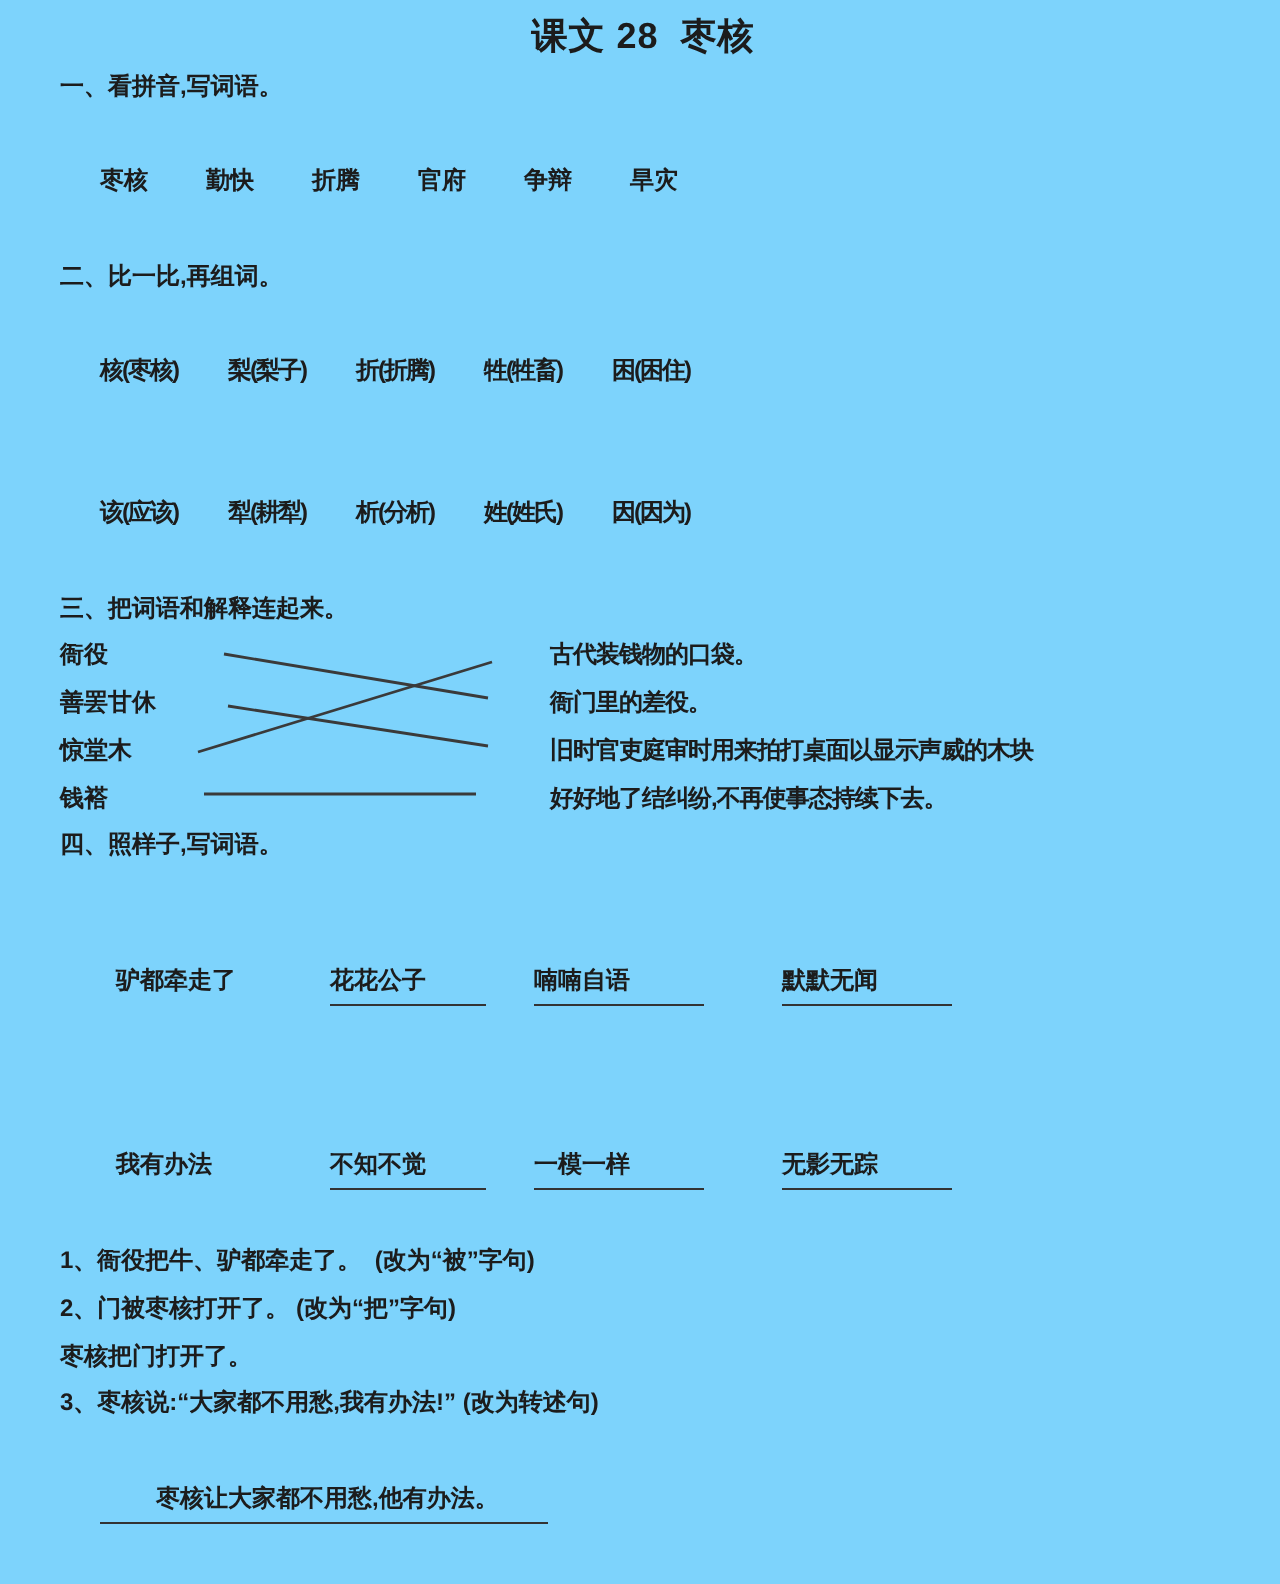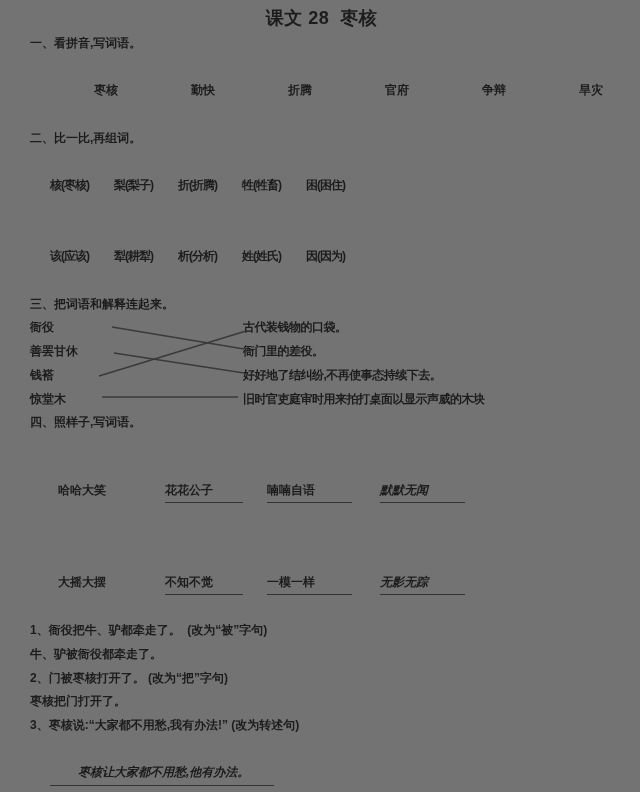--- a/index.html
+++ b/index.html
@@ -1,61 +1,61 @@
 <!DOCTYPE html>
 <html><head>
 <meta charset="utf-8">
 <style>
   html,body { margin:0; padding:0; background:#e8e8e8; }
   .page {
     position:relative;
     width:640px; height:792px;
     margin:0 auto;
-    background:#737373;
+    background:#7dd3fc;
     color:#1c1c1c;
     font-family:"Liberation Sans", sans-serif;
     font-weight:bold;
     box-sizing:border-box;
     padding:5px 27px 0 30px;
     overflow:hidden;
   }
   .title {
     text-align:center;
     font-size:18px;
     line-height:27px;
     white-space:pre-wrap;
     letter-spacing:0.5px;
   }
   .line {
     font-size:12px;
     line-height:23.7px;
     white-space:pre-wrap;
   }
   
-  .words-row .w { margin-right:29px;margin-left:44px; }
+  .words-row .w { margin-right:29px; }
   .words-row .w:last-child { margin-right:0;font-family:Liberation Serif, serif; }
   
   .cmp-row .c { margin-right:25px; letter-spacing:-1px; }
   .cmp-row .c:last-child { margin-right:0; }
   
   .match { position:relative; }
   .match-svg { position:absolute; left:0; top:0; width:583px; height:95px; }
   .match-svg line { stroke:#3a3a3a; stroke-width:1.4; }
-  .mrow { display:flex; }
+  .mrow { display:flex;gap:32px; }
   .mword { width:213px; flex:0 0 213px; }
   .mdef { flex:1; letter-spacing:-0.5px; }
   
   .ex { display:inline-block; width:107px; margin-left:8px; }
   .ans { display:inline-block; border-bottom:1.6px solid #333; }
   .ans.a1 { width:78px; }
   .ans.a2 { width:85px; margin-left:24px;margin-top:20px; }
-  .ans.a3 { width:85px; margin-left:28px;font-style:italic; }
+  .ans.a3 { width:85px; margin-left:39px; }
   
   .ul { border-bottom:1.6px solid #333; display:inline-block; }
-  .ul.full3 { padding:0 25px 0 28px;font-style:italic; }
+  .ul.full3 { padding:0 25px 0 28px; }
 </style>
 </head>
 <body>
 
 <div class="page">
 
   <div class="title">课文 28  枣核</div>
 
   <div>
     <div class="line">一、看拼音,写词语。</div>
@@ -83,41 +83,40 @@
         <line x1="69" y1="60" x2="216" y2="15"></line>
         <line x1="72" y1="81" x2="208" y2="81"></line>
       </svg>
       <div class="line mrow">
         <span class="mword">衙役</span><span class="mdef">古代装钱物的口袋。</span>
       </div>
       <div class="line mrow">
         <span class="mword">善罢甘休</span><span class="mdef">衙门里的差役。</span>
       </div>
       <div class="line mrow">
-        <span class="mword">钱褡</span><span class="mdef">好好地了结纠纷,不再使事态持续下去。</span>
+        <span class="mword">惊堂木</span><span class="mdef">旧时官吏庭审时用来拍打桌面以显示声威的木块</span>
       </div>
       <div class="line mrow">
-        <span class="mword">惊堂木</span><span class="mdef">旧时官吏庭审时用来拍打桌面以显示声威的木块</span>
+        <span class="mword">钱褡</span><span class="mdef">好好地了结纠纷,不再使事态持续下去。</span>
       </div>
     </div>
   </div>
 
   <div>
     <div class="line">四、照样子,写词语。</div>
     <div class="line">
-      <span class="ex">哈哈大笑</span><span class="ans a1">花花公子</span><span class="ans a2">喃喃自语</span><span class="ans a3">默默无闻</span>
+      <span class="ex">驴都牵走了</span><span class="ans a1">花花公子</span><span class="ans a2">喃喃自语</span><span class="ans a3">默默无闻</span>
     </div>
     <div class="line">
-      <span class="ex">大摇大摆</span><span class="ans a1">不知不觉</span><span class="ans a2">一模一样</span><span class="ans a3">无影无踪</span>
+      <span class="ex">我有办法</span><span class="ans a1">不知不觉</span><span class="ans a2">一模一样</span><span class="ans a3">无影无踪</span>
     </div>
   </div>
 
   <div>
     <div class="line">1、衙役把牛、驴都牵走了。  (改为“被”字句)</div>
-    <div class="line">牛、驴被衙役都牵走了。</div>
     <div class="line">2、门被枣核打开了。 (改为“把”字句)</div>
     <div class="line">枣核把门打开了。</div>
     <div class="line">3、枣核说:“大家都不用愁,我有办法!” (改为转述句)</div>
     <div class="line">
       <span class="ul full3">枣核让大家都不用愁,他有办法。</span>
     </div>
 
   </div>
 
 </div>

